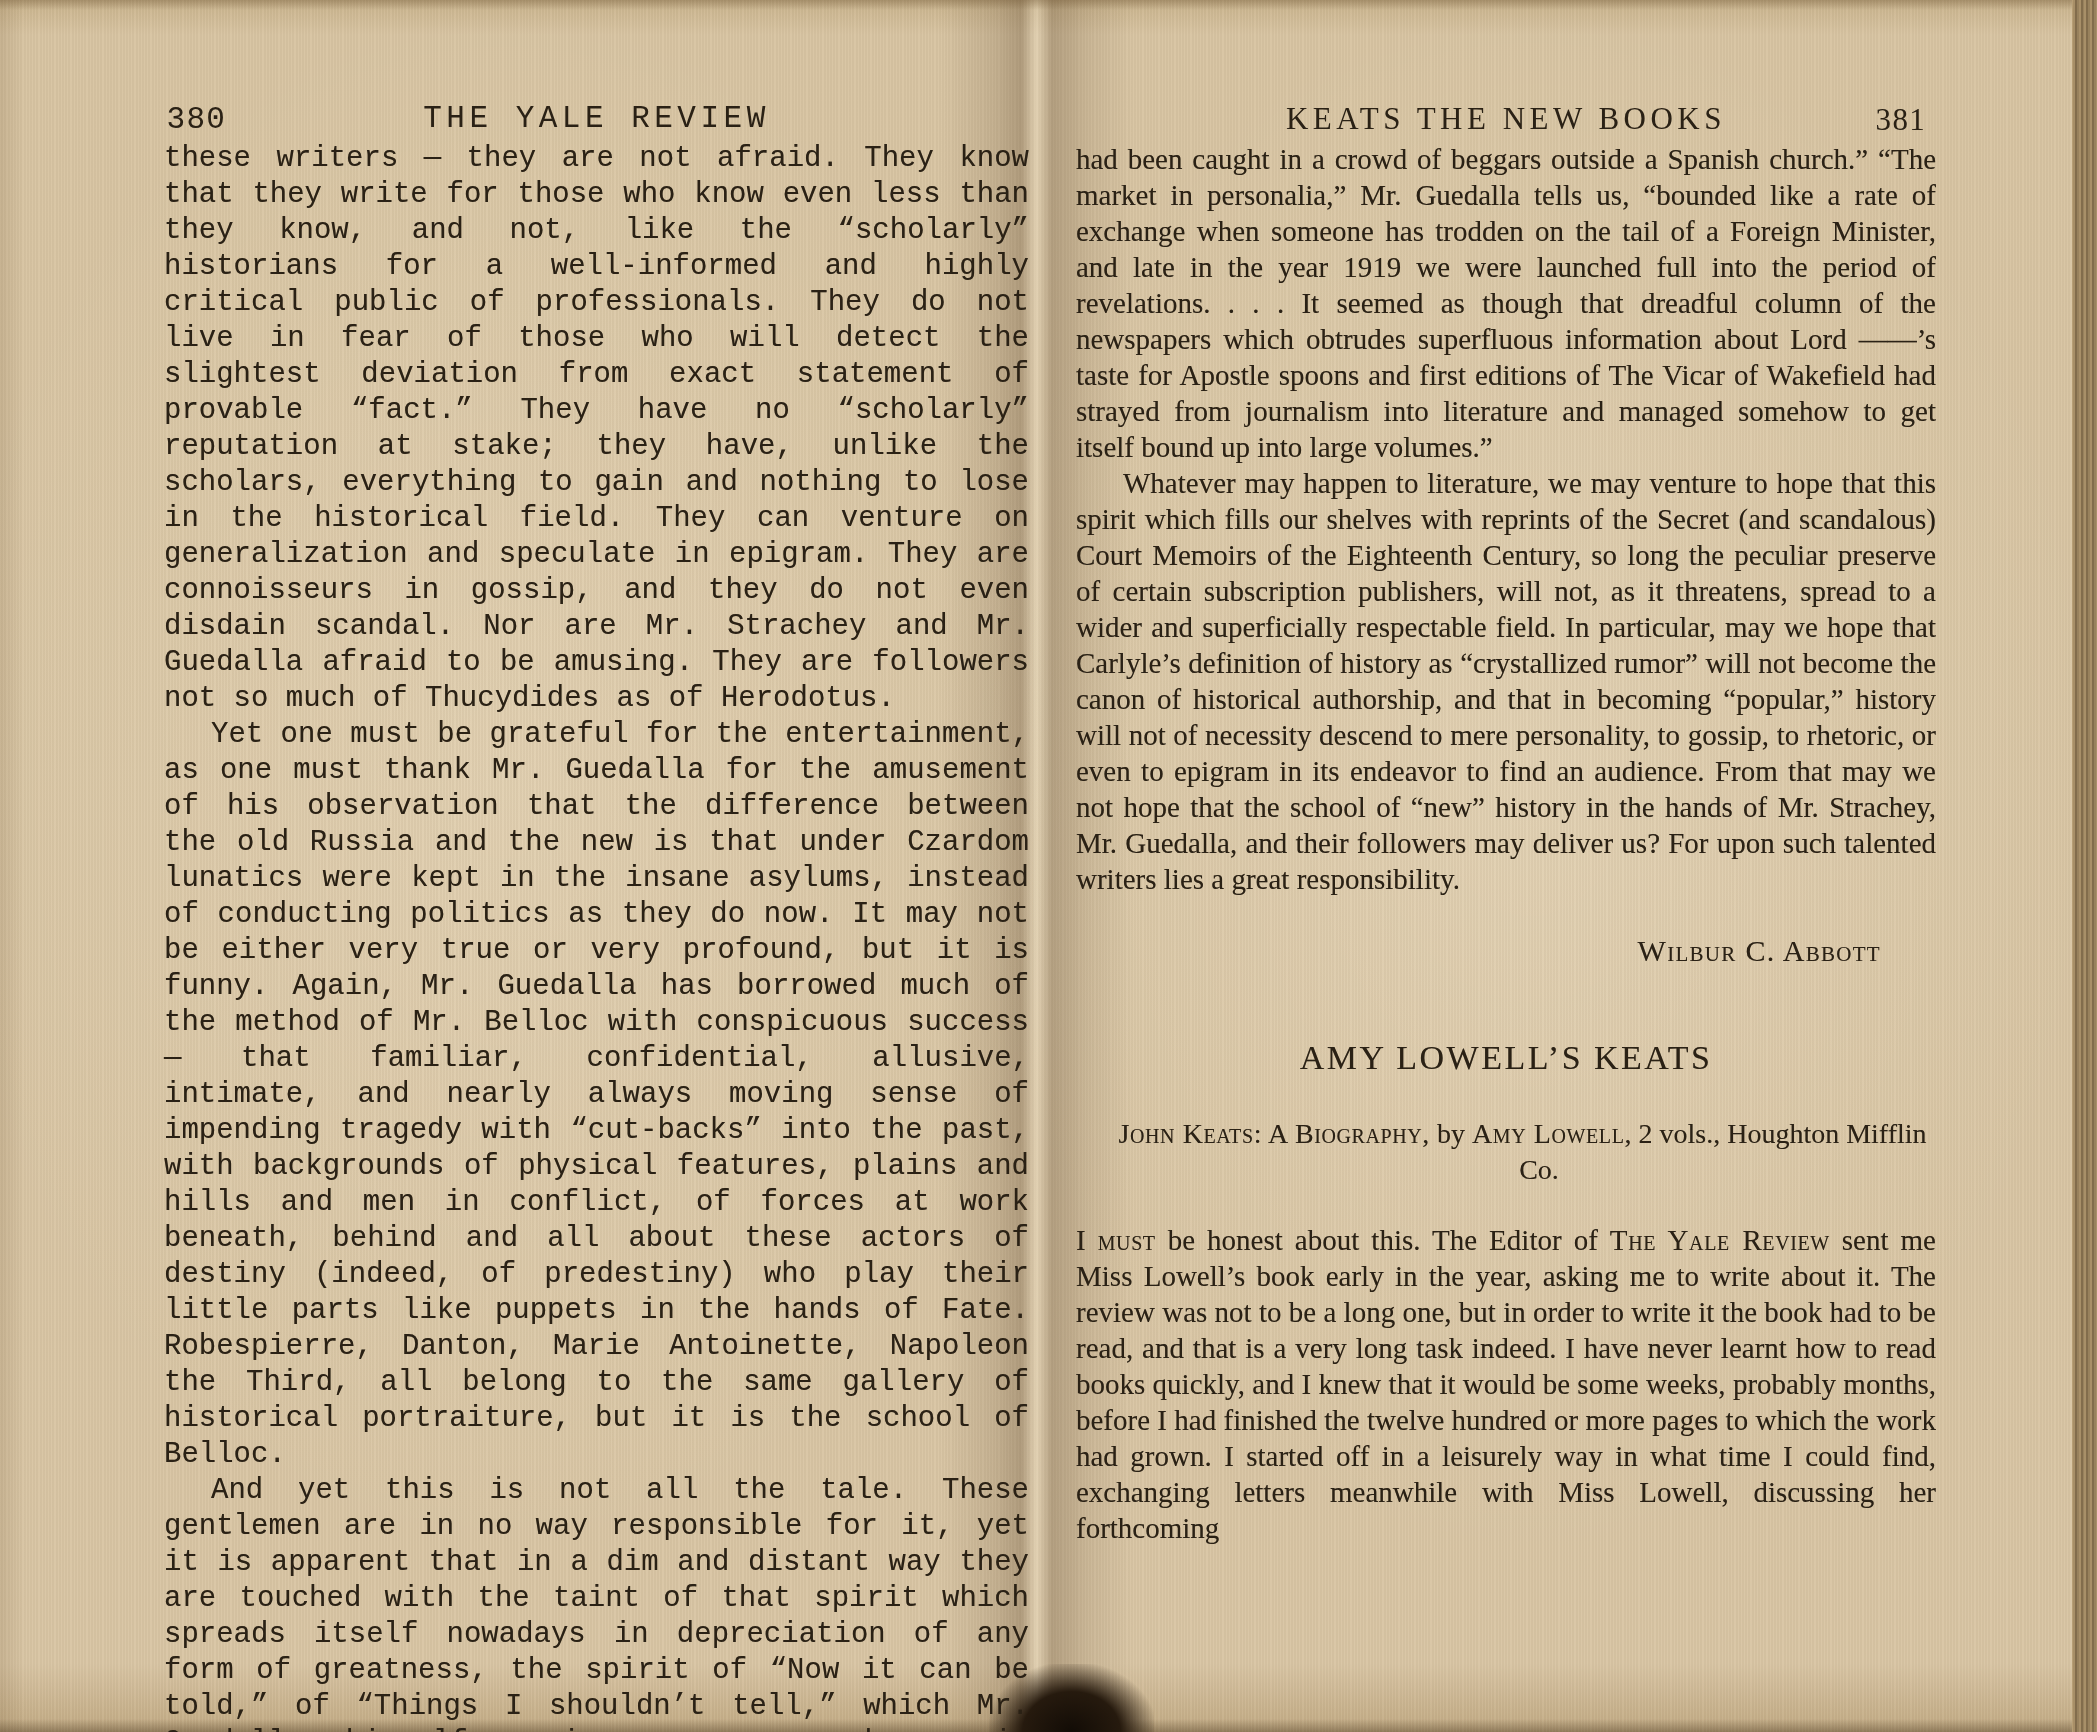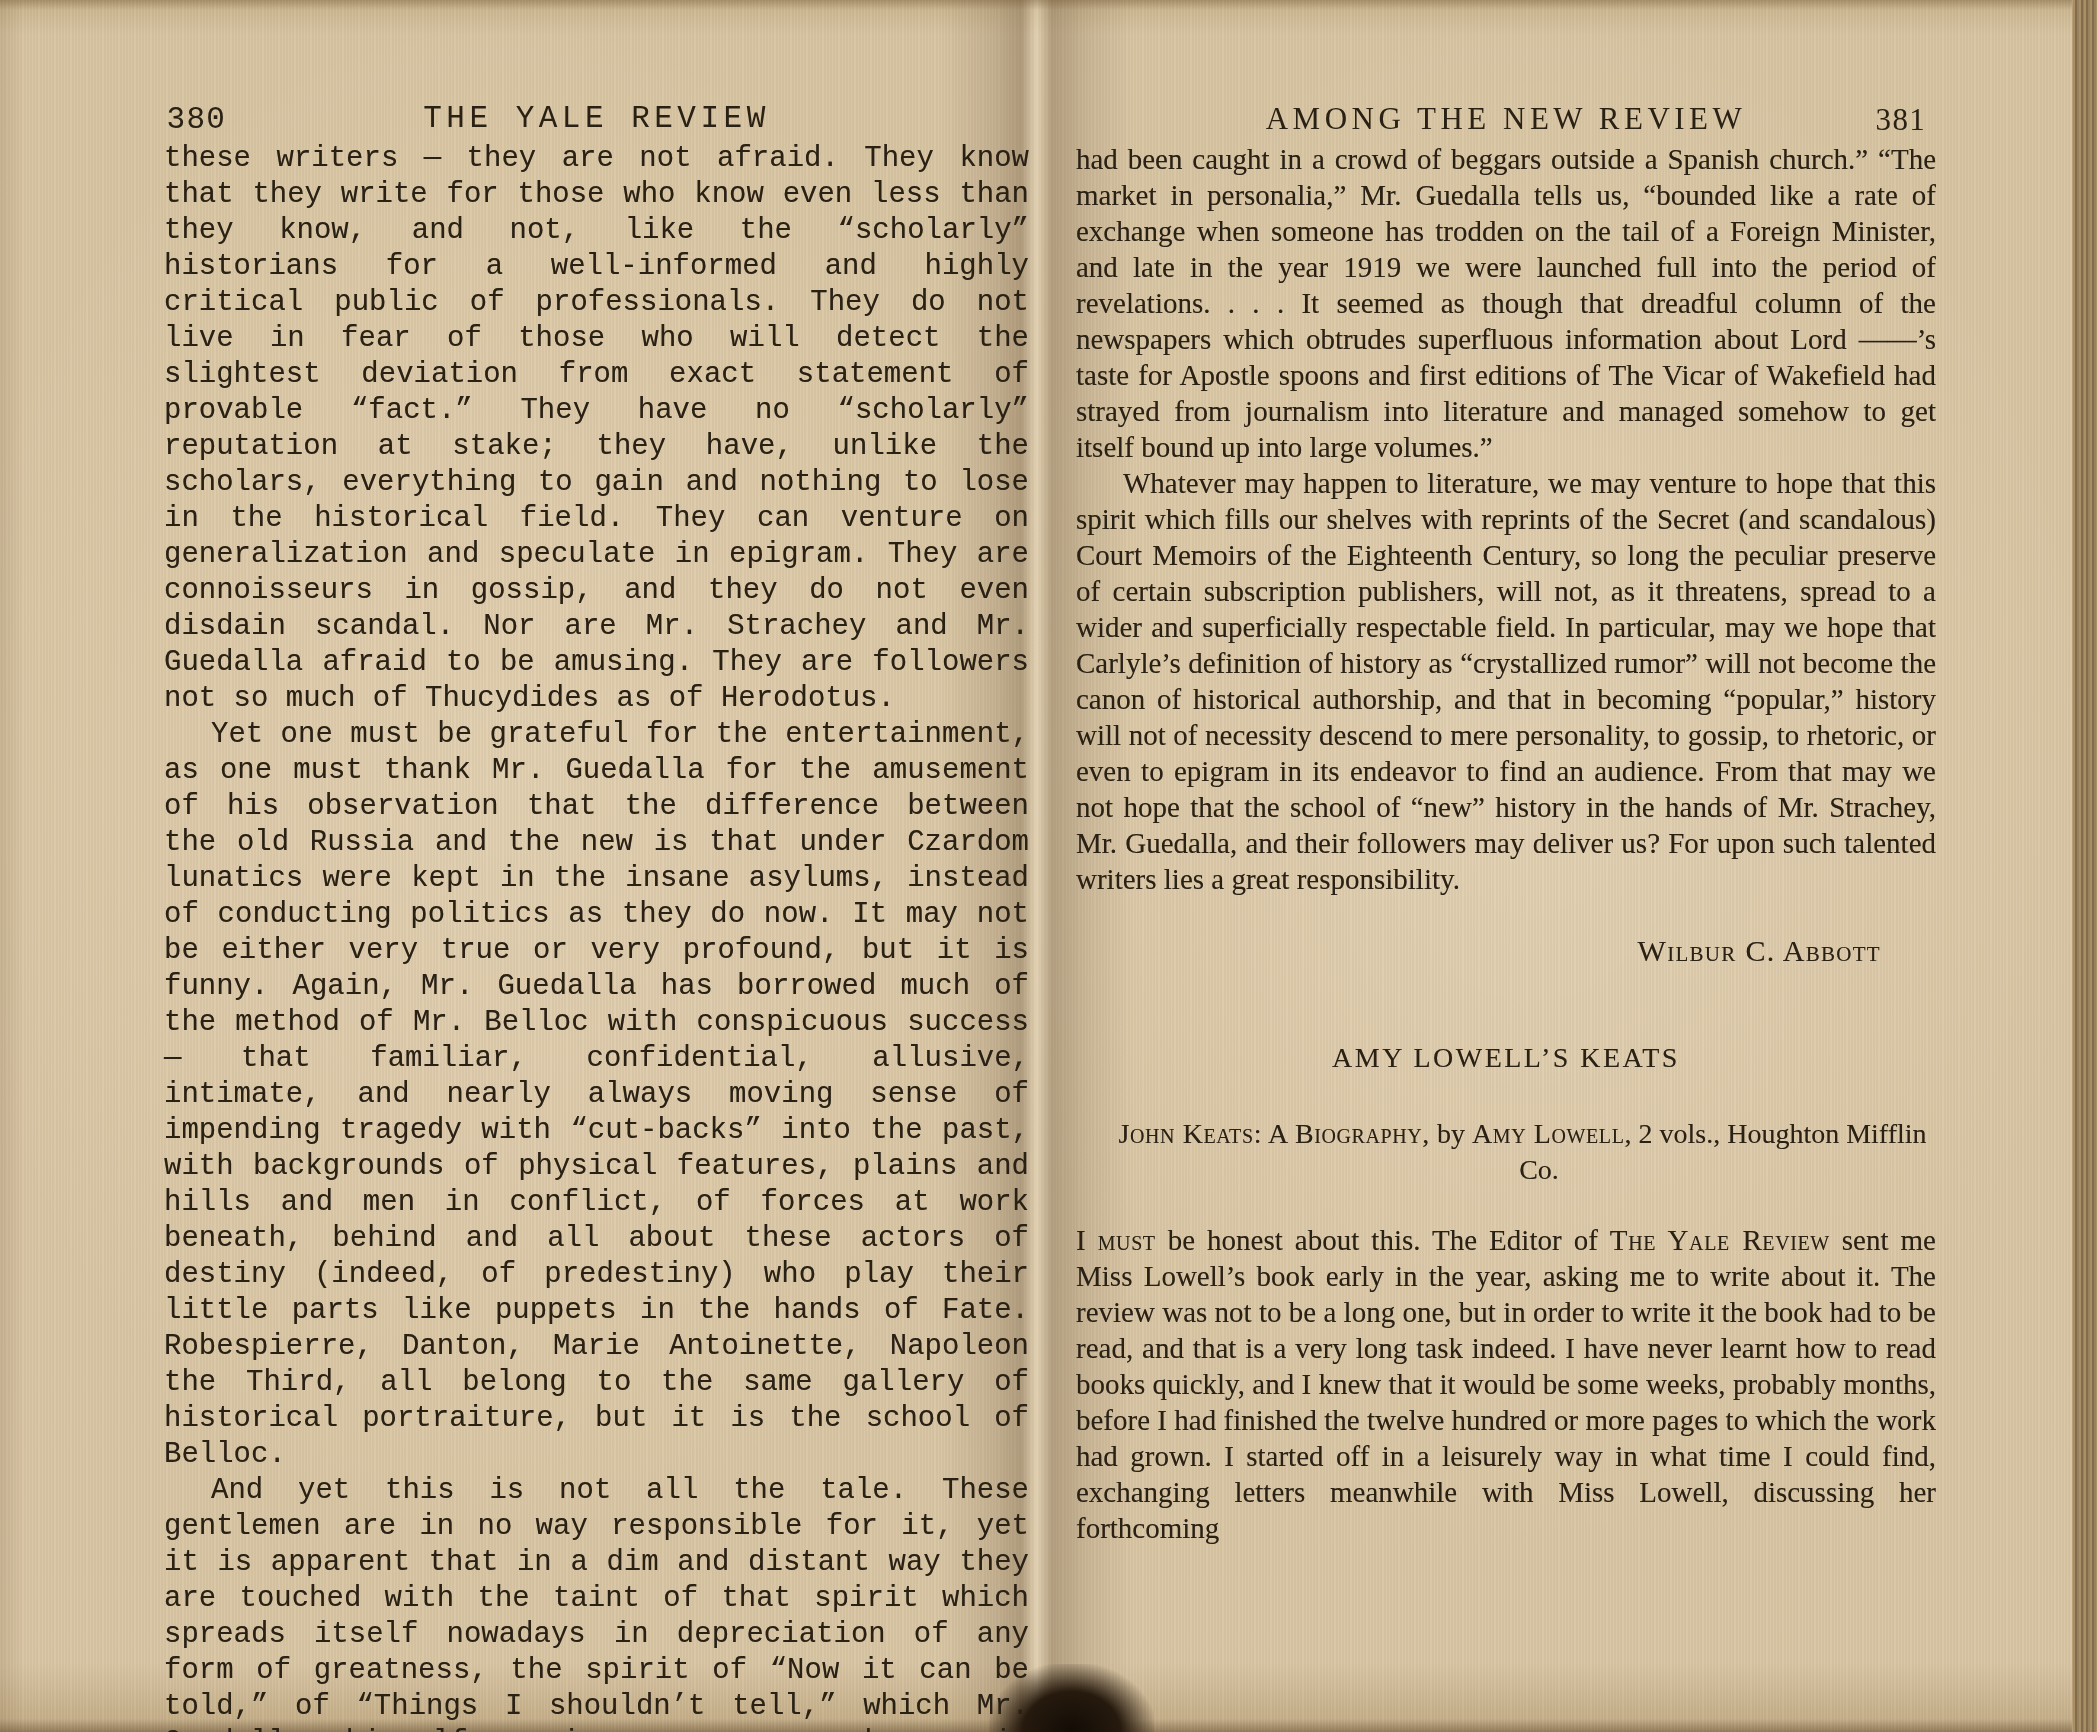--- a/index.html
+++ b/index.html
@@ -67,21 +67,21 @@
   .para.indent { text-indent:47px; }
   .italic { }
   .smallcaps { font-variant:small-caps; letter-spacing:0.6px; }
 
   .signature {
     margin-top:36px; text-align:right; padding-right:55px;
     font-size:30px; line-height:36px; font-variant:small-caps; letter-spacing:1.3px;
     text-shadow:0 0 0.6px rgba(42,33,21,0.35);
   }
   .review-heading {
-    margin-top:69px; text-align:center; font-size:28px; line-height:39px; letter-spacing:2.5px;
+    margin-top:69px; text-align:center; font-size:34px; line-height:39px; letter-spacing:2.5px;
     text-shadow:0 0 0.6px rgba(42,33,21,0.35);
   }
   .citation { margin-top:39px; }
   .citation .para {
     font-size:28px; line-height:36px; text-align:center;
     padding-left:66px; text-indent:-33px;
   }
   .opening { margin-top:34px; }
 </style>
 </head>
@@ -102,21 +102,21 @@
   </div>
   <div class="body-text">
       <p class="para">these writers — they are not afraid. They know that they write for those who know even less than they know, and not, like the “scholarly” historians for a well-informed and highly critical public of professionals. They do not live in fear of those who will detect the slightest deviation from exact statement of provable “fact.” They have no “scholarly” reputation at stake; they have, unlike the scholars, everything to gain and nothing to lose in the historical field. They can venture on generalization and speculate in epigram. They are connoisseurs in gossip, and they do not even disdain scandal. Nor are Mr. Strachey and Mr. Guedalla afraid to be amusing. They are followers not so much of Thucydides as of Herodotus.</p>
       <p class="para indent">Yet one must be grateful for the entertainment, as one must thank Mr. Guedalla for the amusement of his observation that the difference between the old Russia and the new is that under Czardom lunatics were kept in the insane asylums, instead of conducting politics as they do now. It may not be either very true or very profound, but it is funny. Again, Mr. Guedalla has borrowed much of the method of Mr. Belloc with conspicuous success — that familiar, confidential, allusive, intimate, and nearly always moving sense of impending tragedy with “cut-backs” into the past, with backgrounds of physical features, plains and hills and men in conflict, of forces at work beneath, behind and all about these actors of destiny (indeed, of predestiny) who play their little parts like puppets in the hands of Fate. Robespierre, Danton, Marie Antoinette, Napoleon the Third, all belong to the same gallery of historical portraiture, but it is the school of Belloc.</p>
       <p class="para indent">And yet this is not all the tale. These gentlemen are in no way responsible for it, yet it is apparent that in a dim and distant way they are touched with the taint of that spirit which spreads itself nowadays in depreciation of any form of greatness, the spirit of “Now it can be told,” of “Things I shouldn’t tell,” which Mr. Guedalla himself envisages as a change in “literary virtue.” Indeed, no one has attacked the “modern” movement more bitterly than he — those moderns who “grimacing with the self-consciousness of naughty children press round us with an insistent exhibition of their sins, their complexes, their secret sorrows” — until “one feels as one looks along a library shelf as though one</p>
     </div>
 </div>
 
 <div class="page page-right">
   <div class="runhead">
-    <div class="title">AMONG THE NEW REVIEW</div>
+    <div class="title">KEATS THE NEW BOOKS</div>
     <span class="pnum-right">381</span>
   </div>
   <div class="body-text">
       <p class="para">had been caught in a crowd of beggars outside a Spanish church.” “The market in <span class="italic">personalia</span>,” Mr. Guedalla tells us, “bounded like a rate of exchange when someone has trodden on the tail of a Foreign Minister, and late in the year 1919 we were launched full into the period of revelations. . . . It seemed as though that dreadful column of the newspapers which obtrudes superfluous information about Lord ——’s taste for Apostle spoons and first editions of <span class="italic">The Vicar of Wakefield</span> had strayed from journalism into literature and managed somehow to get itself bound up into large volumes.”</p>
       <p class="para indent">Whatever may happen to literature, we may venture to hope that this spirit which fills our shelves with reprints of the Secret (and scandalous) Court Memoirs of the Eighteenth Century, so long the peculiar preserve of certain subscription publishers, will not, as it threatens, spread to a wider and superficially respectable field. In particular, may we hope that Carlyle’s definition of history as “crystallized rumor” will not become the canon of historical authorship, and that in becoming “popular,” history will not of necessity descend to mere personality, to gossip, to rhetoric, or even to epigram in its endeavor to find an audience. From that may we not hope that the school of “new” history in the hands of Mr. Strachey, Mr. Guedalla, and their followers may deliver us? For upon such talented writers lies a great responsibility.</p>
     </div>
   <div class="signature">Wilbur C. Abbott</div>
   <div class="review-heading">AMY LOWELL’S KEATS</div>
   <div class="citation">
       <p class="para"><span class="smallcaps">John Keats: A Biography,</span><span class="italic"> by </span><span class="smallcaps">Amy Lowell</span>, <span class="italic">2 vols.</span>, <span class="italic">Houghton Mifflin Co.</span></p>

